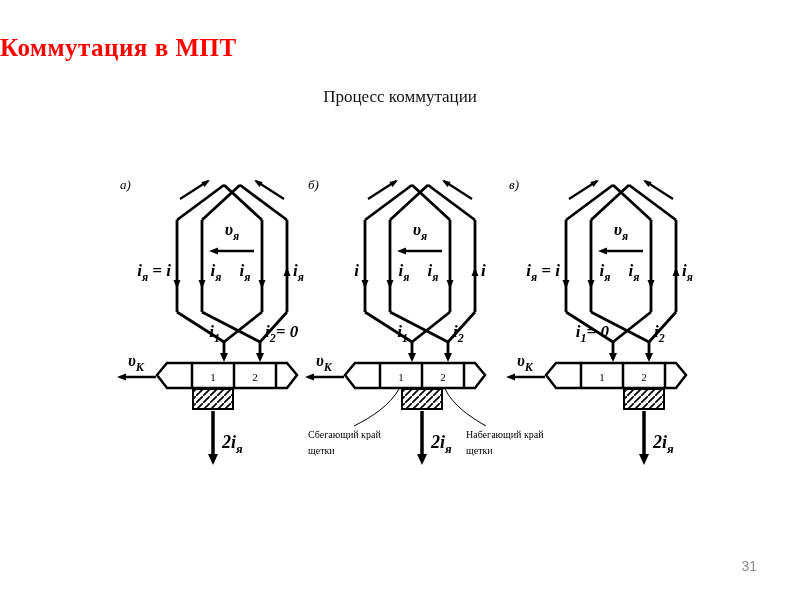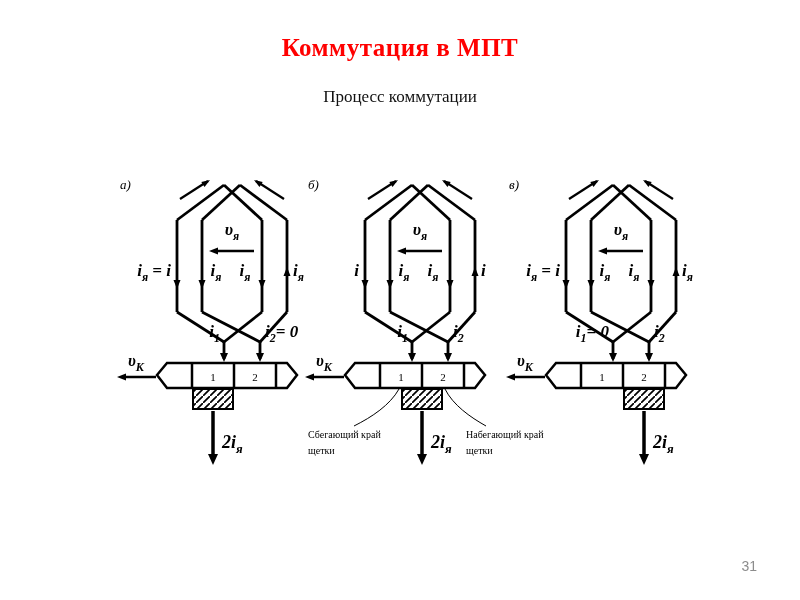--- a/index.html
+++ b/index.html
@@ -1,19 +1,19 @@
 <!DOCTYPE html>
 <html><head>
 <meta charset="utf-8">
 <style>
   html,body{margin:0;padding:0;}
   body{width:800px;height:600px;background:#ffffff;position:relative;overflow:hidden;
        font-family:"Liberation Serif","DejaVu Serif",serif;}
   .slide{position:absolute;inset:0;background:#fff;}
-  .title{position:absolute;top:34px;left:0;width:100%;text-align:center;
+  .title{position:absolute;top:34px;left:0;width:100%;text-align:left;
          font-size:25px;font-weight:bold;letter-spacing:.5px;}
   .subtitle{position:absolute;top:87px;left:0;width:100%;text-align:center;
             font-size:17px;font-weight:normal;color:#111;}
   .figure{position:absolute;left:0;top:0;width:800px;height:600px;}
   .pageno{position:absolute;right:43px;bottom:26px;font-size:14px;
           font-family:"Liberation Sans","DejaVu Sans",sans-serif;}
   svg text{font-family:"Liberation Serif","DejaVu Serif",serif;}
 </style>
 </head>
 <body>

